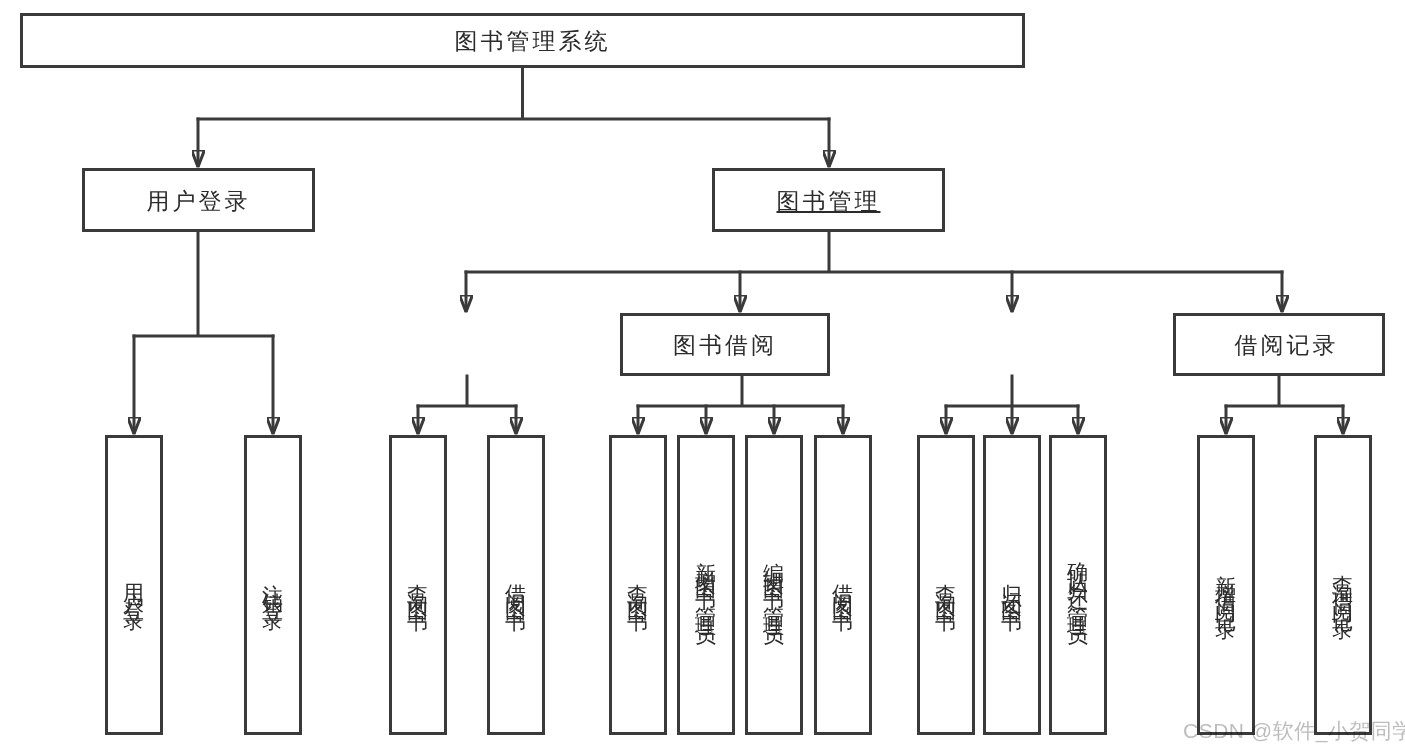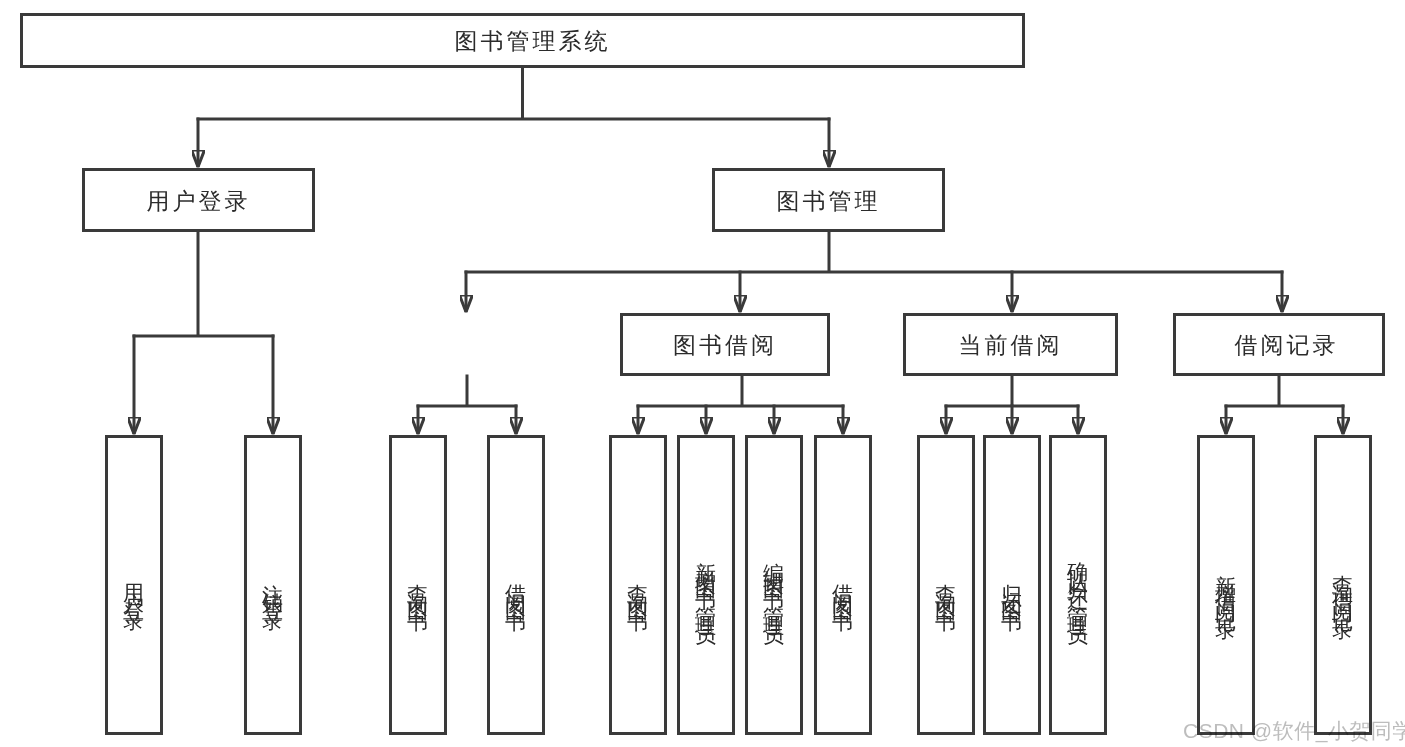--- a/index.html
+++ b/index.html
@@ -124,24 +124,23 @@
     <g>
       <path d="M1279,376 V406 M1226,406 H1343"></path>
       <path d="M1226,406 V433" marker-end="url(#arrowhead)"></path>
       <path d="M1343,406 V433" marker-end="url(#arrowhead)"></path>
     </g>
   </svg>
 
   <div class="node h-node" style="left:20px; top:13px; width:1005px; height:55px;padding-left:20px;">图书管理系统</div>
 
   <div class="node h-node" style="left:82px; top:168px; width:233px; height:64px;">用户登录</div>
-  <div class="node h-node" style="left:712px; top:168px; width:233px; height:64px;">图书管理</div>
+  <div class="node h-node" style="left:712px; top:168px; width:233px; height:64px;text-decoration:underline;">图书管理</div>
 
   <div class="node h-node" style="left:620px; top:313px; width:210px; height:63px;text-align:right;">图书借阅</div>
-  <div class="node h-node" style="left:903px; top:313px; width:215px; height:63px;">当前借阅</div>
   <div class="node h-node" style="left:1173px; top:313px; width:212px; height:63px;padding-left:15px;">借阅记录</div>
 
   <div class="node v-node" style="left:105px;">用户登录</div>
   <div class="node v-node" style="left:244px;">注销登录</div>
 
   <div class="node v-node" style="left:389px;">查询图书</div>
   <div class="node v-node" style="left:487px;">借阅图书</div>
 
   <div class="node v-node" style="left:609px;">查询图书</div>
   <div class="node v-node" style="left:677px;">新增图书（管理员）</div>

